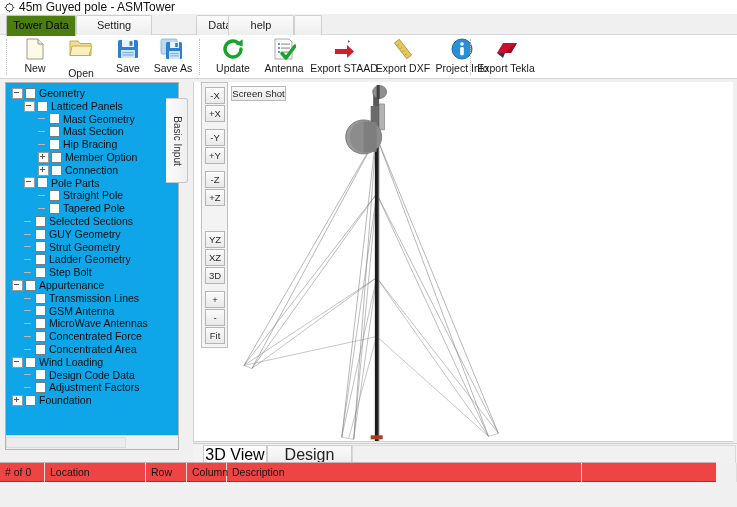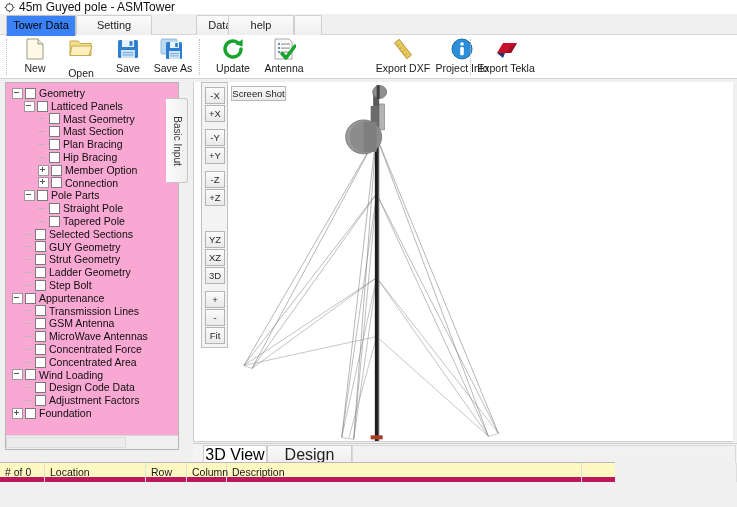--- a/index.html
+++ b/index.html
@@ -54,21 +54,21 @@
     font-size: 11px;
     color: #222;
     background: linear-gradient(#fbfbfb, #eeeeee);
     border: 1px solid #cfcfcf;
     border-bottom: none;
     box-sizing: border-box;
     border-radius: 2px 2px 0 0;
     cursor: default;
   }
   .tabstrip .tab.active {
-    background: #3b82f6;
+    background: #4d7c0f;
     height: 21px;
     border-color: #c2c2c2;
     color: #000;
     font-weight: normal;
     z-index: 3;
   }
   .tab-0 { left: 6px;   width: 70px; }
   .tab-1 { left: 76px;  width: 76px; }
   .tab-2 { left: 152px; width: 76px; margin-left: 44px; }
   .tab-3 { left: 228px; width: 66px; }
@@ -98,21 +98,21 @@
   }
   .ribbon-sep {
     position: absolute; top: 4px; width: 1px; height: 36px;
     border-left: 1px dotted #bcbcbc;
   }
 
   
   .treepanel {
     position: absolute; left: 5px; top: 82px;
     width: 174px; height: 368px;
-    background: #f9a8d4;
+    background: #0ea5e9;
     border: 1px solid #b4b4b4;
     box-sizing: border-box;
     overflow: hidden;
     text-align: right;
   }
   .tree-scroll {
     position: absolute; left: 0; top: 0; right: 0; bottom: 14px;
     overflow: hidden;
     padding: 4px 0 0 0;
   }
@@ -262,24 +262,24 @@
     position: absolute; left: 159px; top: 1px;
     width: 384px; height: 18px;
     background: #f1f1f1;
     border: 1px solid #d9d9d9; border-bottom: none;
     box-sizing: border-box;
   }
 
   
   .statusgrid {
     position: absolute; left: 0; top: 462px;
-    width: 615px; height: 20px;
-    background: #fef9c3;
+    width: 716px; height: 20px;
+    background: #ef4444;
     border-top: 1px solid #b9b9b9;
-    border-bottom: 5px solid #be185d;
+    border-bottom: 1px solid #be185d;
     box-sizing: border-box;
   }
   .statusgrid .cell {
     position: absolute; top: 0; height: 19px;
     line-height: 19px;
     font-size: 10.5px;
     color: #161616;
     box-sizing: border-box;
     border-right: 1px solid #dedede;
     padding-left: 5px;
@@ -398,20 +398,29 @@
           <rect x="6" y="10" width="2" height="2" fill="#6b93c6"></rect>
           <rect x="9" y="10.5" width="9" height="1.2" fill="#9a9a9a"></rect>
           <rect x="6" y="14" width="2" height="2" fill="#6b93c6"></rect>
           <rect x="9" y="14.5" width="9" height="1.2" fill="#9a9a9a"></rect>
           <path d="M10 16.5 L14 21 L23 9" fill="none" stroke="#17a32c" stroke-width="3.4" stroke-linecap="round" stroke-linejoin="round"></path>
         </svg>
       </span>
       <span class="lbl">Antenna</span>
     </div>
 
+    <div class="tbtn" style="left:312px;width:64px;">
+      <span class="ico">
+        <svg width="26" height="24" viewBox="0 0 26 24">
+          <path d="M17 3 l2 1.5 l-1.6 1.2 Z" fill="#444"></path>
+          <path d="M4 12 h12 v-4 l7 6.5 l-7 6.5 v-4 H4 Z" fill="#cf1f2a"></path>
+        </svg>
+      </span>
+      <span class="lbl">Export STAAD</span>
+    </div>
 
     <div class="tbtn" style="left:374px;width:58px;">
       <span class="ico">
         <svg width="24" height="24" viewBox="0 0 24 24">
           <g transform="rotate(-38 12 12)">
             <rect x="9" y="2" width="6" height="20" fill="#e6c75c" stroke="#b39a36" stroke-width="0.9"></rect>
             <line x1="9" y1="6" x2="12" y2="6" stroke="#b39a36" stroke-width="0.8"></line>
             <line x1="9" y1="10" x2="12" y2="10" stroke="#b39a36" stroke-width="0.8"></line>
             <line x1="9" y1="14" x2="12" y2="14" stroke="#b39a36" stroke-width="0.8"></line>
             <line x1="9" y1="18" x2="12" y2="18" stroke="#b39a36" stroke-width="0.8"></line>
@@ -460,25 +469,20 @@
         </div>
         <div class="tnode ind-2">
           <span class="expander nobox"></span>
           <span class="chk"></span>
           <span class="txt">Mast Geometry</span>
         </div>
         <div class="tnode ind-2">
           <span class="expander nobox"></span>
           <span class="chk"></span>
           <span class="txt">Mast Section</span>
-        </div>
-        <div class="tnode ind-2">
-          <span class="expander nobox"></span>
-          <span class="chk"></span>
-          <span class="txt">Plan Bracing</span>
         </div>
         <div class="tnode ind-2">
           <span class="expander nobox"></span>
           <span class="chk"></span>
           <span class="txt">Hip Bracing</span>
         </div>
         <div class="tnode ind-2">
           <span class="expander plus"></span>
           <span class="chk"></span>
           <span class="txt">Member Option</span>

